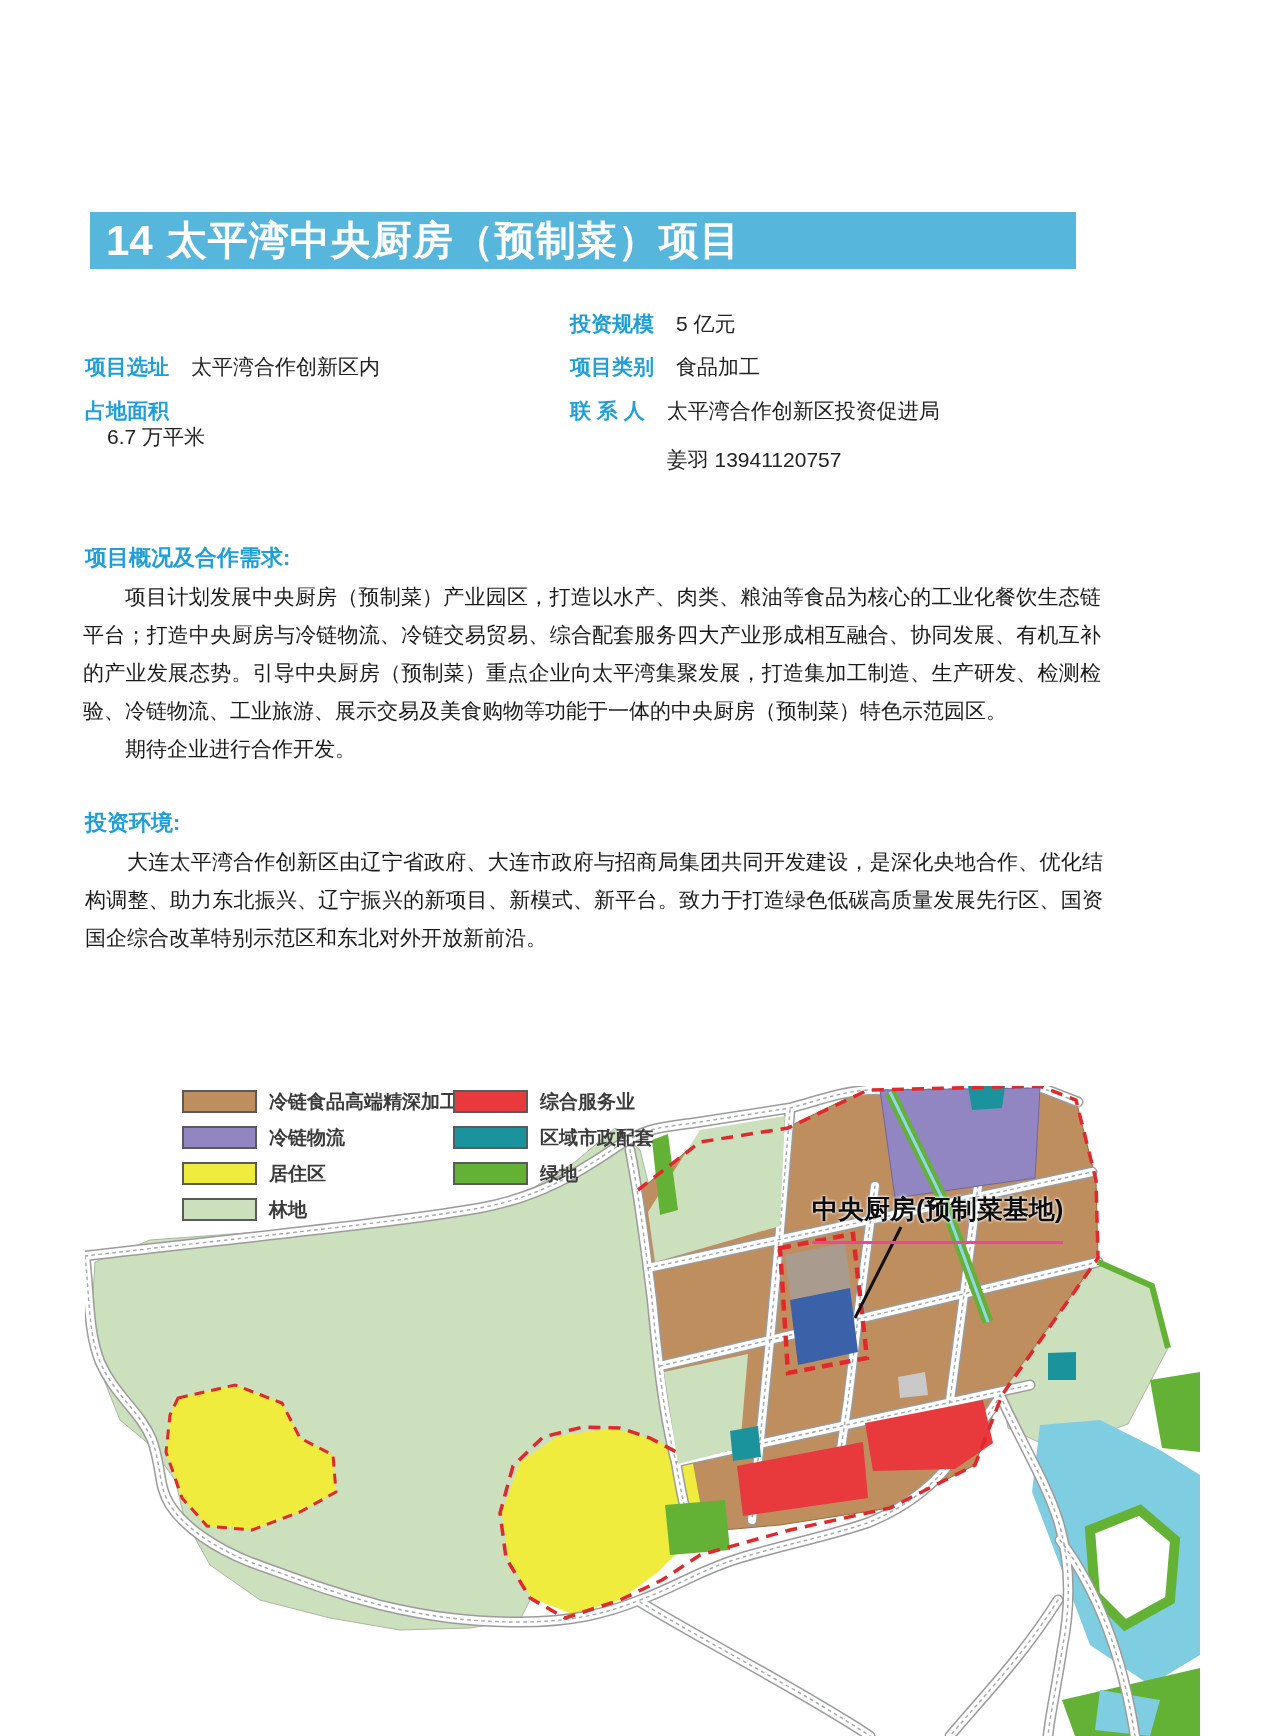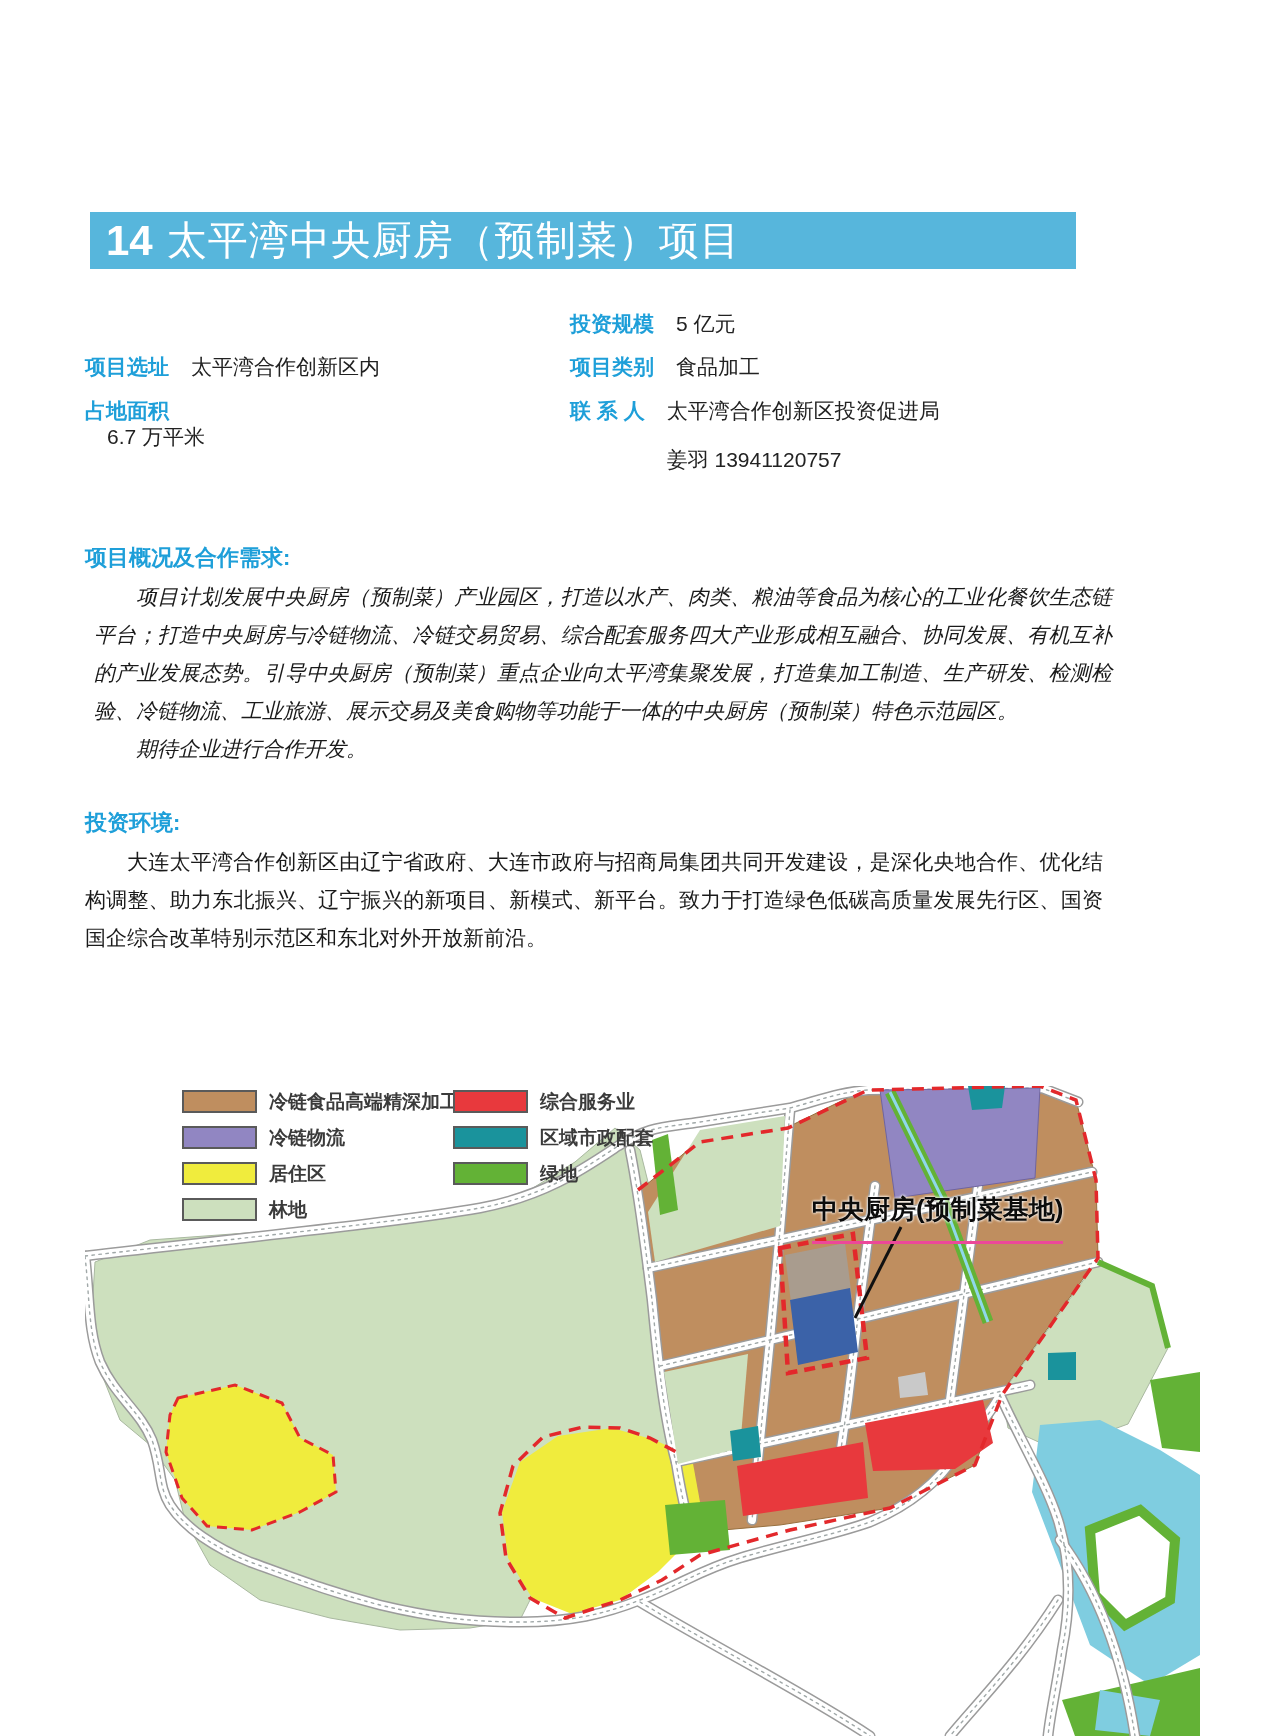--- a/index.html
+++ b/index.html
@@ -1,21 +1,21 @@
 <!DOCTYPE html>
 <html><head>
 <meta charset="utf-8">
 <style>
   html,body{margin:0;padding:0;background:#ffffff;}
   body{width:1280px;height:1736px;position:relative;font-family:"Liberation Sans",sans-serif;overflow:hidden;}
   .abs{position:absolute;}
   
   .banner{left:90px;top:180px;width:986px;height:57px;background:#57b6dc;display:flex;align-items:center;padding-left:16px;box-sizing:border-box;margin-top:32px;}
   .banner .num{color:#fff;font-weight:bold;font-size:42px;margin-right:14px;}
-  .banner .ttl{color:#fff;font-weight:normal;font-size:40px;letter-spacing:1px;}
+  .banner .ttl{color:#fff;font-weight:bold;font-size:40px;letter-spacing:1px;}
   
   .inforow{display:flex;align-items:flex-start;font-size:21px;line-height:26px;justify-content:flex-end;}
   .ilabel{color:#1e9fd9;font-weight:bold;white-space:nowrap;}
   .ivalue{color:#222222;margin-left:22px;white-space:nowrap;}
   .ivalue .l2{display:block;margin-top:23px;}
   
   .shead{font-size:22px;font-weight:bold;color:#1e9fd9;}
   .para{width:1018px;font-size:21px;line-height:38px;color:#1a1a1a;text-align:justify;}
   .para p{margin:0;text-indent:2em;}
   
@@ -57,21 +57,21 @@
 </div>
 <div class="abs inforow" style="left:570px;top:398px;">
   <span class="ilabel">联 系 人</span>
   <span class="ivalue">
     <span>太平湾合作创新区投资促进局</span>
     <span class="l2">姜羽 13941120757</span>
   </span>
 </div>
 
 <div class="abs shead" style="left:85px;top:543px;">项目概况及合作需求:</div>
-<div class="abs para" style="left:94px;top:578px;font-style:italic;">
+<div class="abs para" style="left:83px;top:578px;">
   <p>项目计划发展中央厨房（预制菜）产业园区，打造以水产、肉类、粮油等食品为核心的工业化餐饮生态链平台；打造中央厨房与冷链物流、冷链交易贸易、综合配套服务四大产业形成相互融合、协同发展、有机互补的产业发展态势。引导中央厨房（预制菜）重点企业向太平湾集聚发展，打造集加工制造、生产研发、检测检验、冷链物流、工业旅游、展示交易及美食购物等功能于一体的中央厨房（预制菜）特色示范园区。</p>
   <p>期待企业进行合作开发。</p>
 </div>
 
 <div class="abs shead" style="left:85px;top:808px;">投资环境:</div>
 <div class="abs para" style="left:85px;top:843px;">
   <p>大连太平湾合作创新区由辽宁省政府、大连市政府与招商局集团共同开发建设，是深化央地合作、优化结构调整、助力东北振兴、辽宁振兴的新项目、新模式、新平台。致力于打造绿色低碳高质量发展先行区、国资国企综合改革特别示范区和东北对外开放新前沿。</p>
 </div>
 
 <div class="abs map">

